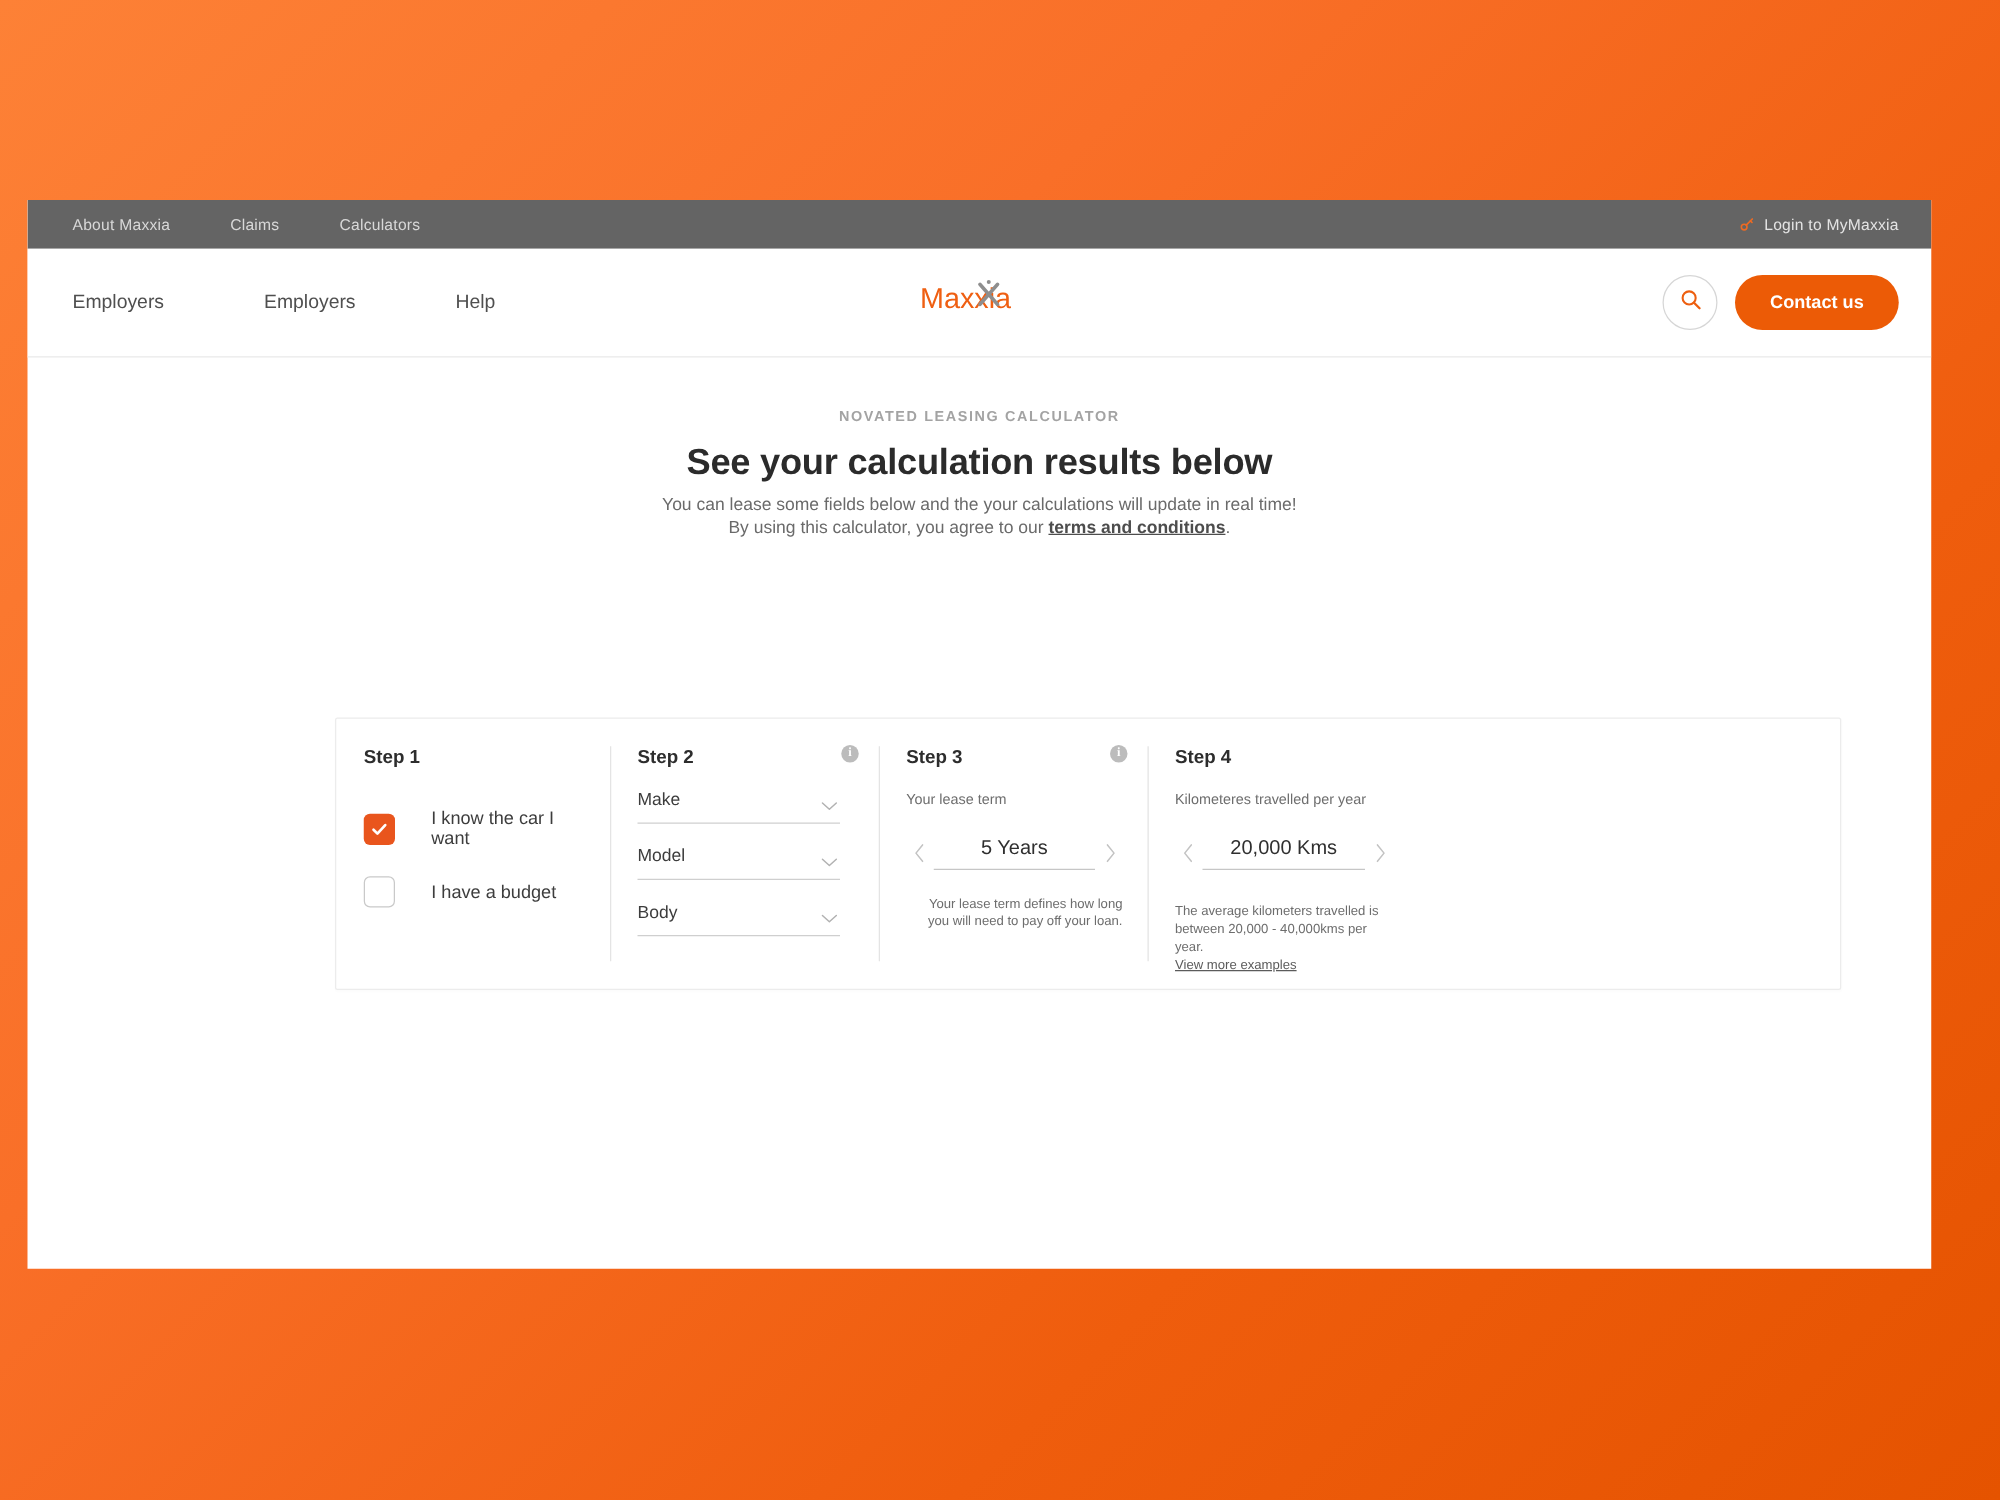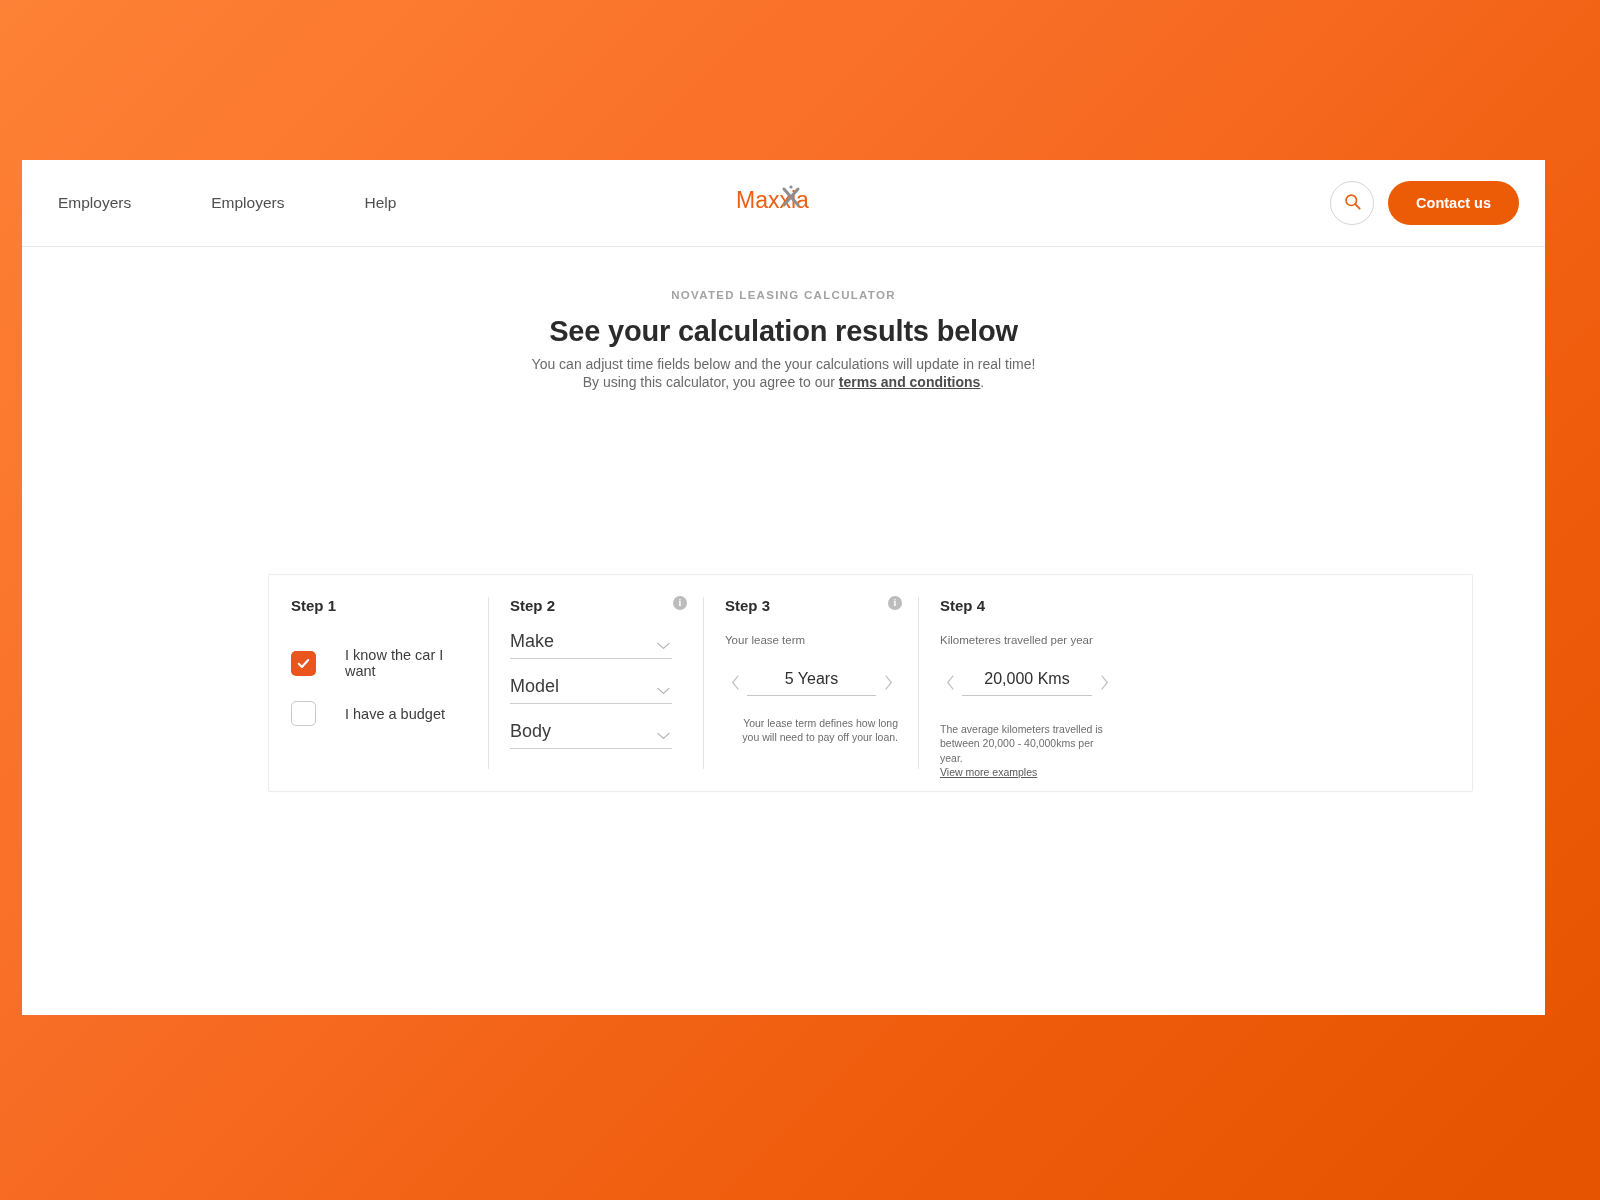--- a/index.html
+++ b/index.html
@@ -233,21 +233,21 @@
     margin-top: 17px;
     position: relative;
     border-bottom: 1px solid #cfcfcf;
     padding: 0 0 6px 0;
     height: 28px;
     cursor: pointer;
     width: 162px;
   }
   .select-field:first-of-type { margin-top: 31px; }
   .select-label {
-    font-size: 18px;
+    font-size: 14px;
     color: #3c3c3c;
   }
   .chev {
     position: absolute;
     right: 2px;
     top: 5px;
   }
 
   
   .field-caption {
@@ -288,20 +288,37 @@
     cursor: pointer;
   }
   .col-3 .help-text { margin-top: 20px; text-align: right; }
   .col-5 .help-text { margin-top: 29px; }
 </style>
 </head>
 <body>
 
 <div class="page-sheet">
 
+  <div class="utility-bar">
+    <div class="utility-links">
+      <span class="utility-link">About Maxxia</span>
+      <span class="utility-link">Claims</span>
+      <span class="utility-link">Calculators</span>
+    </div>
+    <div class="utility-right">
+      <span>
+        <svg class="key-icon" width="13" height="13" viewBox="0 0 24 24" fill="none">
+          <circle cx="8" cy="16" r="4.2" stroke="#ee6a22" stroke-width="2.4"></circle>
+          <path d="M11 13 L20 4" stroke="#ee6a22" stroke-width="2.4" stroke-linecap="round"></path>
+          <path d="M17.2 6.8 L19.6 9.2" stroke="#ee6a22" stroke-width="2.4" stroke-linecap="round"></path>
+        </svg>
+      </span>
+      <span class="login-label">Login to MyMaxxia</span>
+    </div>
+  </div>
 
   <div class="main-nav">
     <div class="nav-links">
       <span class="nav-link">Employers</span>
       <span class="nav-link">Employers</span>
       <span class="nav-link">Help</span>
     </div>
 
     <span class="brand-logo">
       <svg width="96" height="34" viewBox="0 0 192 68">
@@ -324,21 +341,21 @@
         </span>
       </div>
       <button class="contact-btn">Contact us</button>
     </div>
   </div>
 
   <div class="hero">
     <div class="eyebrow">NOVATED LEASING CALCULATOR</div>
     <h1 class="hero-title">See your calculation results below</h1>
     <div class="hero-sub">
-      <div>You can adjust time fields below and the your calculations will update in real time!</div>
+      <div>You can lease some fields below and the your calculations will update in real time!</div>
       <div>
         <span>By using this calculator, you agree to our </span><span class="tc-link">terms and conditions</span><span>.</span>
       </div>
     </div>
   </div>
 
   <div class="steps-card">
 
     <div class="step-col col-1">
       <div class="step-title">Step 1</div>

